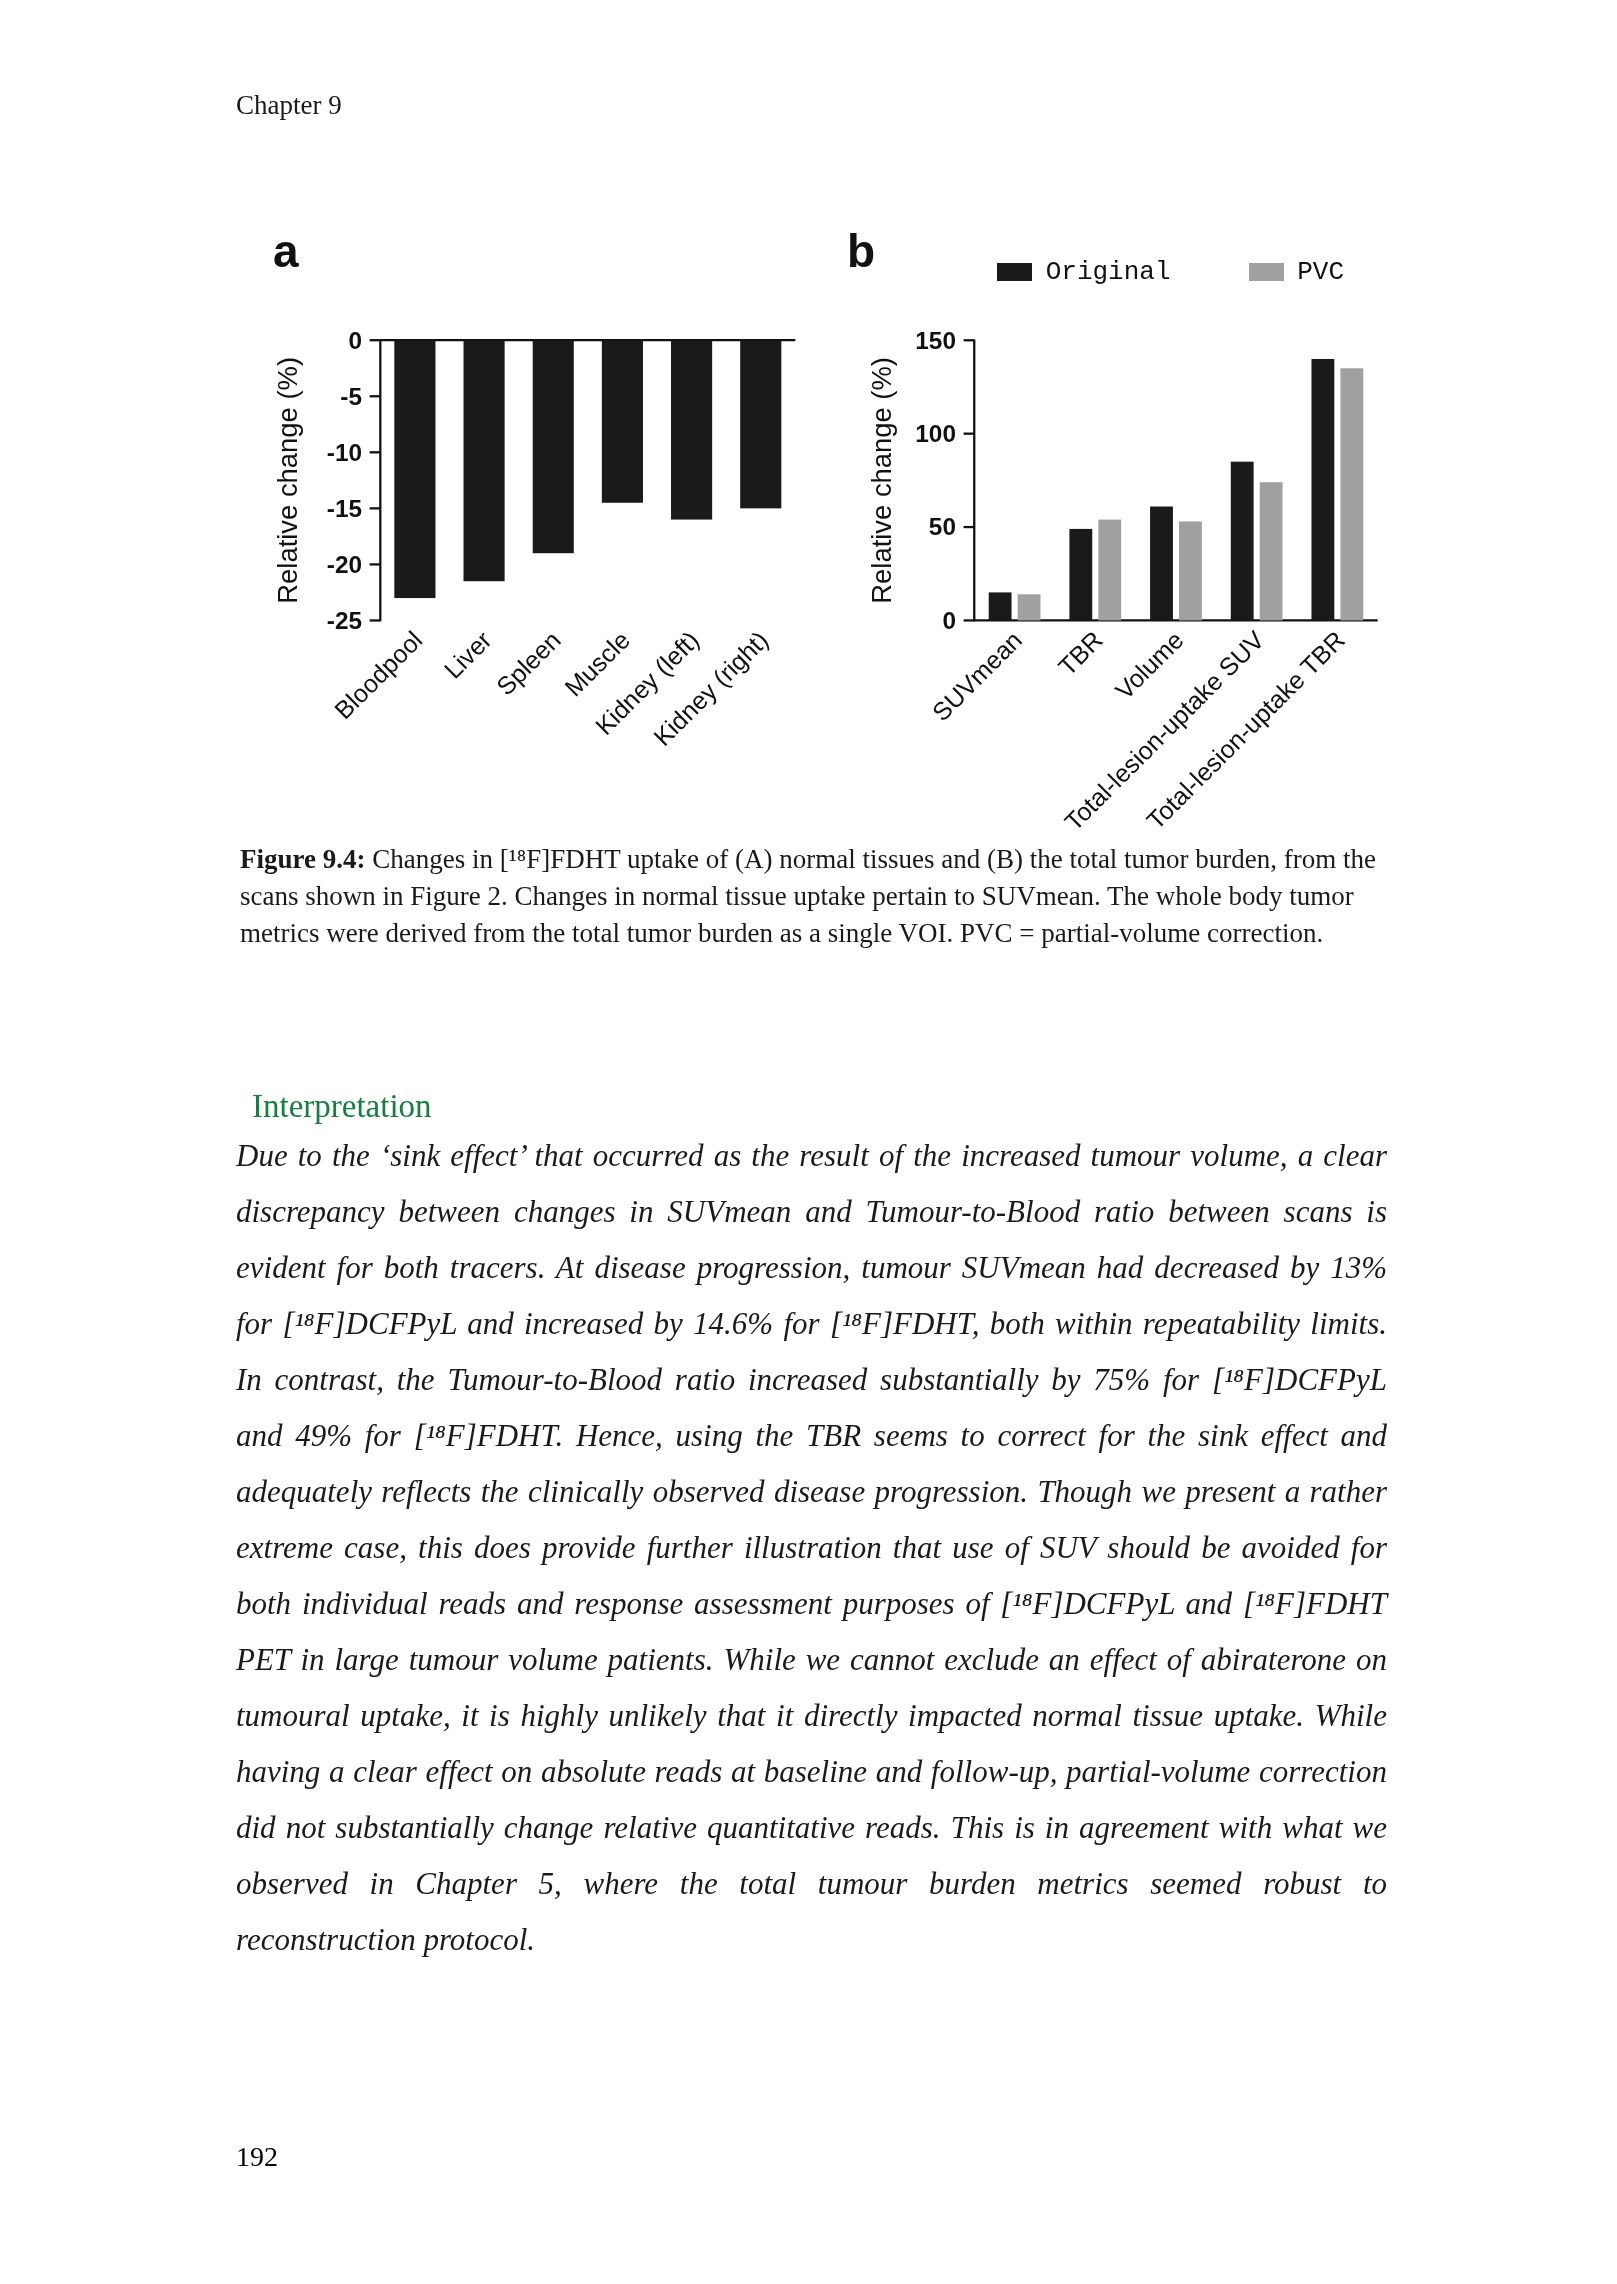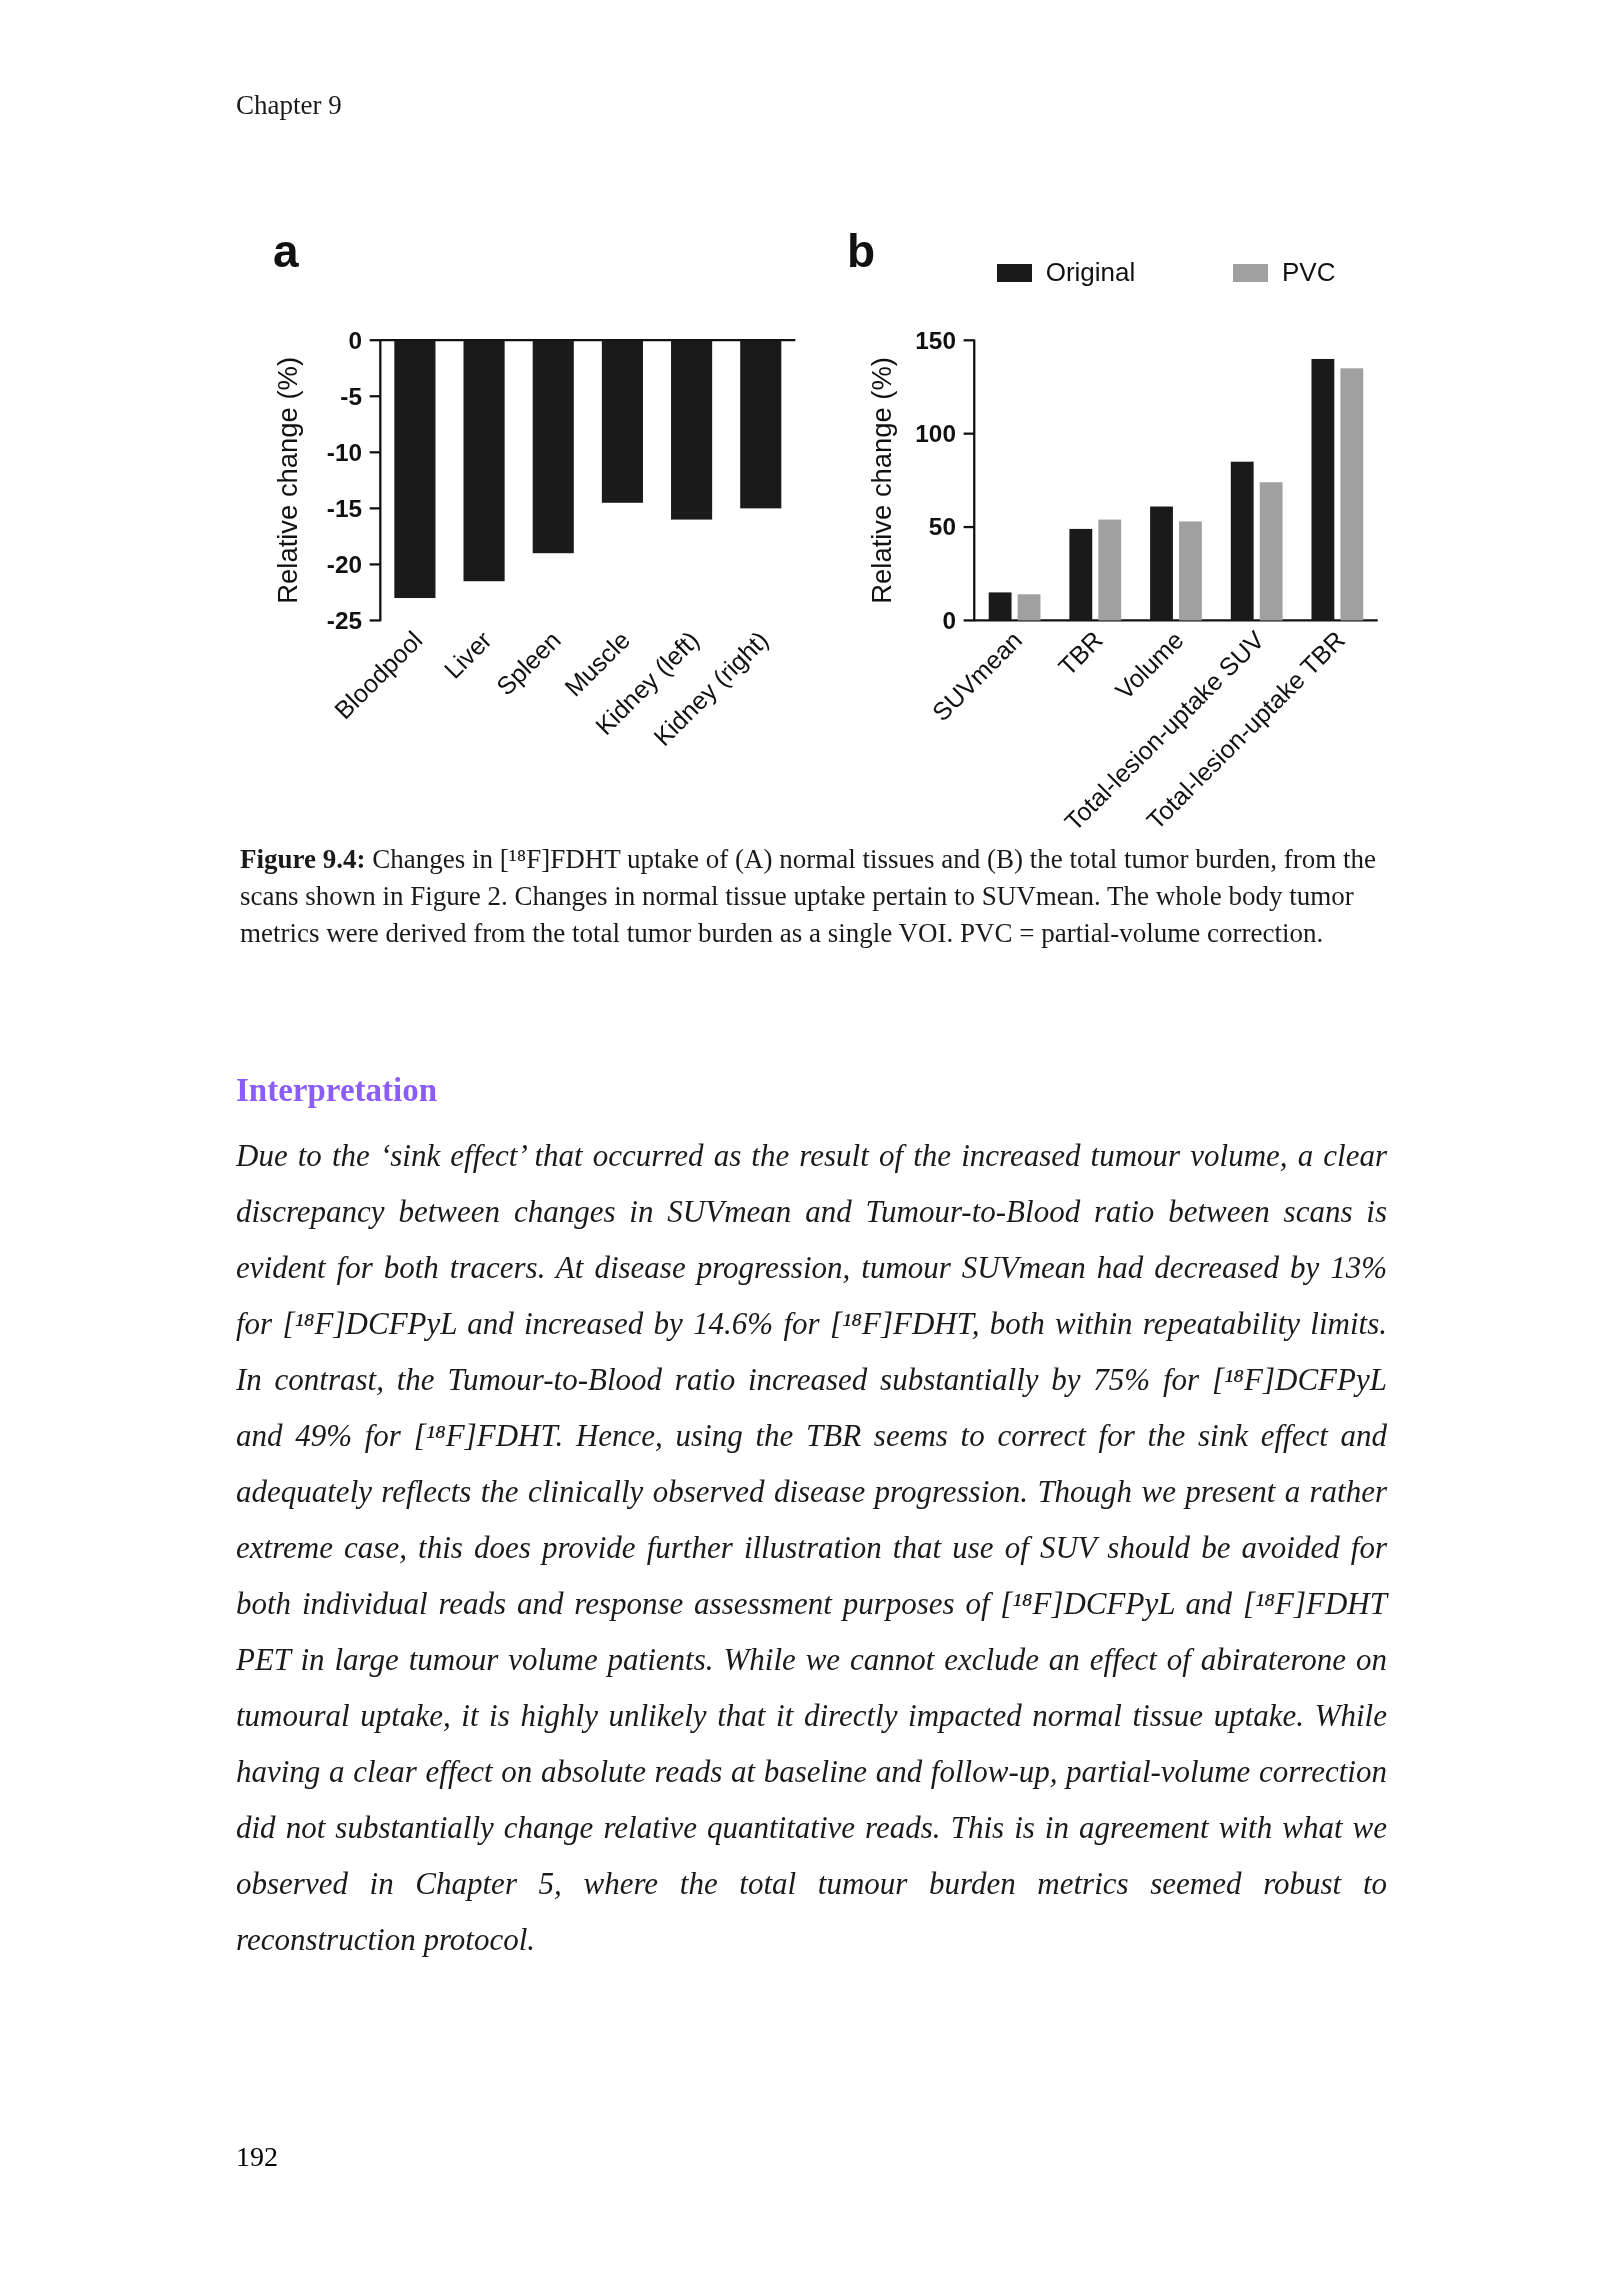--- a/index.html
+++ b/index.html
@@ -28,22 +28,22 @@
     color:#111;
     line-height:1;
   }
   .label-a{left:273px;top:228px;}
   .label-b{left:847px;top:228px;}
   .legend{
     position:absolute;
     left:997px; top:257px;
     display:flex;
     align-items:center;
-    gap:98px;
-    font-family:Liberation Sans, sans-serif;
+    gap:78px;
+    font-family:Liberation Mono, monospace;
     font-size:26px;
     color:#111;
   }
   .legend-item{display:flex;align-items:center;gap:13.7px;}
   .swatch{display:inline-block;width:35px;height:18px;background:#1a1a1a;}
   .chart{position:absolute;}
   .chart svg{display:block;}
   .chart-a{left:228px;top:213px;}
   .chart-b{left:822px;top:213px;}
   .caption{
@@ -53,24 +53,24 @@
     margin:4px;
     font-size:27px;
     line-height:37px;
     text-align:left;
     color:#1a1a1a;
   }
   .caption-label{font-weight:700;}
   .section-heading{
     position:absolute;
     left:236px; top:1072px;
-    margin:0;
+    margin:16px;
     font-size:33px;
-    font-weight:700;
-    color:#8b5cf6;
+    font-weight:400;
+    color:#15803d;
   }
   .body-text{
     position:absolute;
     left:236px; top:1128px;
     width:1151px;
     margin:0;
     font-size:31px;
     line-height:56px;
     text-align:justify;
     color:#1a1a1a;

